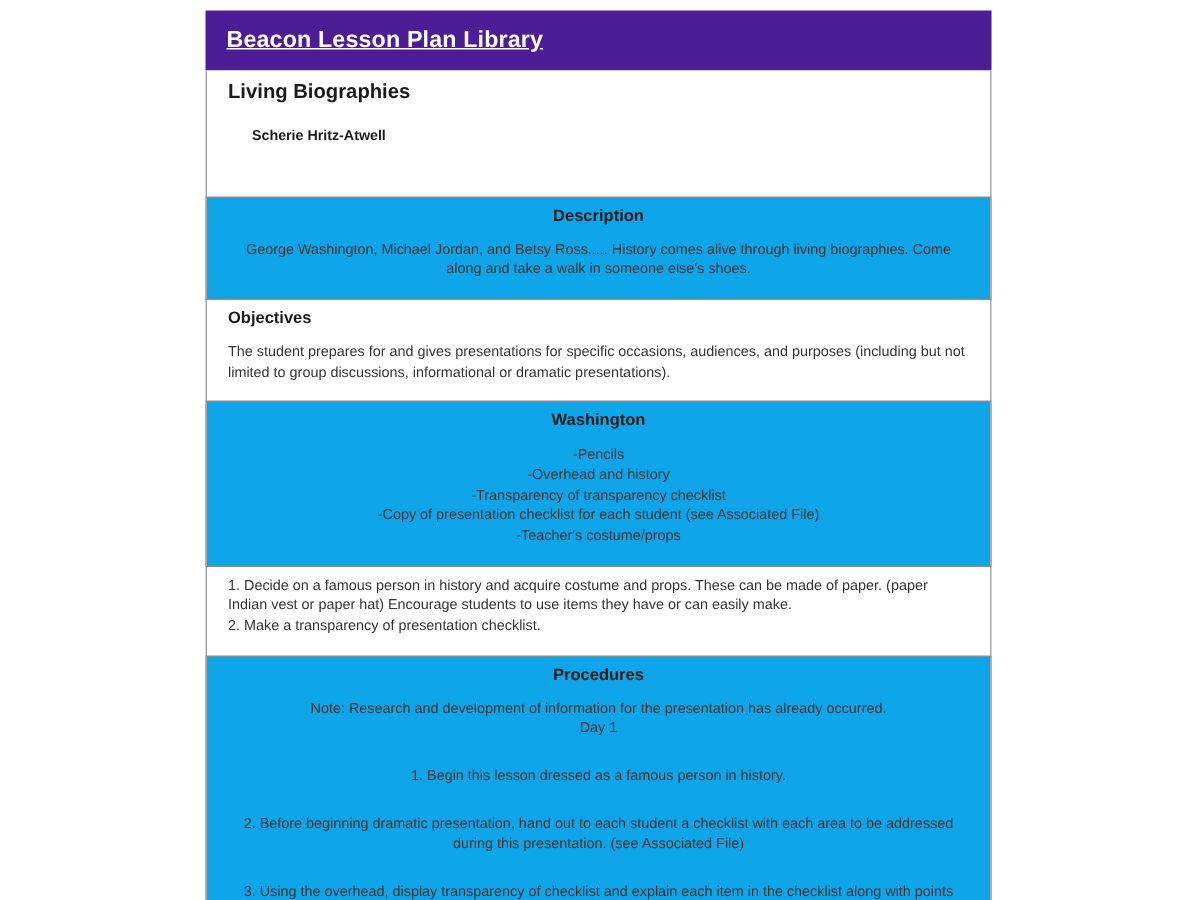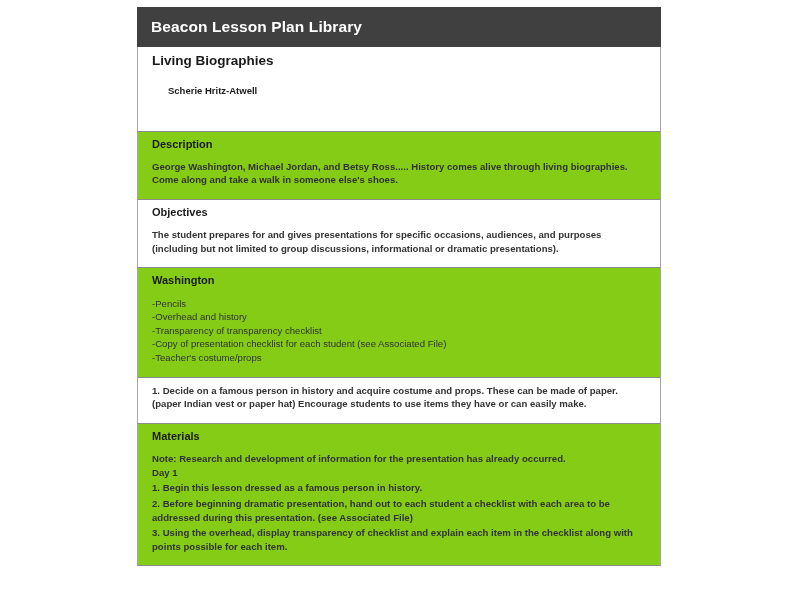--- a/index.html
+++ b/index.html
@@ -18,42 +18,43 @@
   #page {
     position: absolute;
     left: 137px;
     top: 7px;
     width: 524px;
     background: #ffffff;
   }
 
   
   .masthead {
-    background: #404040;
+    background: #4c1d95;
     color: #ffffff;
     padding: 11px 14px 12px 14px;
     box-sizing: border-box;
+    text-decoration: underline;
   }
   .masthead-title {
     font-size: 15.5px;
     font-weight: bold;
     letter-spacing: 0.1px;
     line-height: 1.1;
   }
 
   
   .block {
     border-left: 1px solid #a6a6a6;
     border-right: 1px solid #a6a6a6;
     border-bottom: 1px solid #8c8c8c;
     padding: 6px 14px 12px 14px;
     box-sizing: border-box;
   }
   .block.white { background: #ffffff; }
-  .block.gray  { background: #84cc16; }
+  .block.gray  { background: #0ea5e9; text-align: center; }
 
   
   .title-block { padding-bottom: 18px; }
   .lesson-title {
     font-size: 13.5px;
     font-weight: bold;
     color: #1a1a1a;
     line-height: 1.2;
     margin: 0 0 7px 0;
   }
@@ -70,22 +71,22 @@
     font-weight: bold;
     color: #1a1a1a;
     margin: 0 0 9px 0;
     line-height: 1.2;
   }
   .section-body {
     font-size: 9.6px;
     color: #333333;
     line-height: 1.42;
   }
-  .section-body p { margin: 0; font-weight: bold; }
-  .section-body p + p { margin-top: 2px; }
+  .section-body p { margin: 0; }
+  .section-body p + p { margin-top: 18px; }
   .section-body .tight + .tight { margin-top: 0; }
 
   .list-lines .li { display: block; }
 </style>
 </head>
 <body>
 
 <div id="page">
 
   <div class="masthead">
@@ -118,25 +119,26 @@
       <span class="li">-Overhead and history</span>
       <span class="li">-Transparency of transparency checklist</span>
       <span class="li">-Copy of presentation checklist for each student (see Associated File)</span>
       <span class="li">-Teacher's costume/props</span>
     </div>
   </div>
 
   <div class="block white">
     <div class="section-body">
       <p class="tight">1. Decide on a famous person in history and acquire costume and props. These can be made of paper. (paper Indian vest or paper hat) Encourage students to use items they have or can easily make.</p>
+      <p class="tight">2. Make a transparency of presentation checklist.</p>
     </div>
   </div>
 
   <div class="block gray">
-    <div class="section-head">Materials</div>
+    <div class="section-head">Procedures</div>
     <div class="section-body">
       <p class="tight">Note: Research and development of information for the presentation has already occurred.</p>
       <p class="tight">Day 1</p>
       <p>1. Begin this lesson dressed as a famous person in history.</p>
       <p>2. Before beginning dramatic presentation, hand out to each student a checklist with each area to be addressed during this presentation. (see Associated File)</p>
       <p>3. Using the overhead, display transparency of checklist and explain each item in the checklist along with points possible for each item.</p>
 
     </div>
   </div>
 

